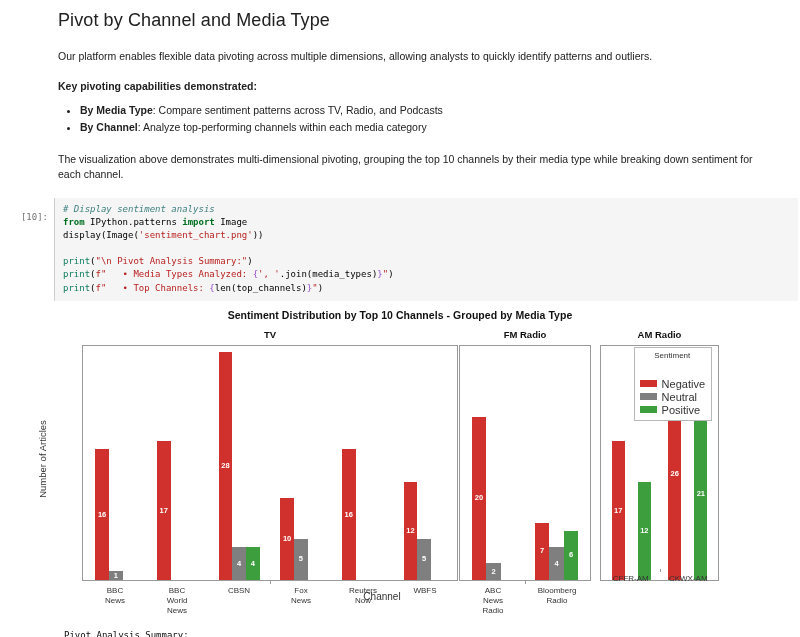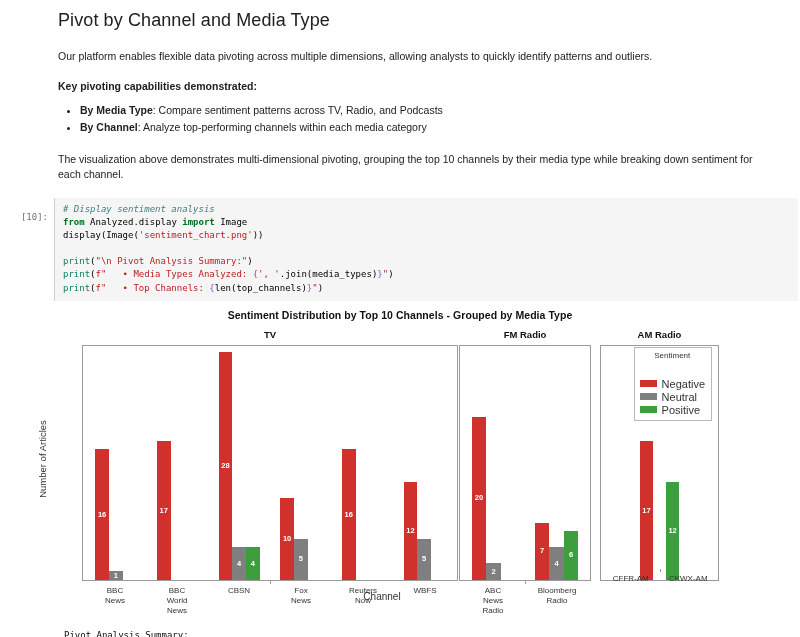--- a/index.html
+++ b/index.html
@@ -159,21 +159,21 @@
   <ul class="md-list">
     <li><b>By Media Type</b><span>: Compare sentiment patterns across TV, Radio, and Podcasts</span></li>
     <li><b>By Channel</b><span>: Analyze top-performing channels within each media category</span></li>
   </ul>
   <p class="md-p">The visualization above demonstrates multi-dimensional pivoting, grouping the top 10 channels by their media type while breaking down sentiment for each channel.</p>
 </div>
 
 <div class="cell">
   <div class="prompt">[10]:</div>
   <div class="code-box" id="code-box"><span class="c-com"># Display sentiment analysis</span>
-<span class="c-kw">from</span><span class="c-pl"> Analyzed.display </span><span class="c-kw">import</span><span class="c-pl"> Image</span>
+<span class="c-kw">from</span><span class="c-pl"> IPython.patterns </span><span class="c-kw">import</span><span class="c-pl"> Image</span>
 <span class="c-pl">display(Image(</span><span class="c-str">'sentiment_chart.png'</span><span class="c-pl">))</span>
 <span class="c-pl"> </span>
 <span class="c-fn">print</span><span class="c-pl">(</span><span class="c-str">"\n Pivot Analysis Summary:"</span><span class="c-pl">)</span>
 <span class="c-fn">print</span><span class="c-pl">(</span><span class="c-str">f"   • Media Types Analyzed: </span><span class="c-bi">{</span><span class="c-str">', '</span><span class="c-pl">.join(media_types)</span><span class="c-bi">}</span><span class="c-str">"</span><span class="c-pl">)</span>
 <span class="c-fn">print</span><span class="c-pl">(</span><span class="c-str">f"   • Top Channels: </span><span class="c-bi">{</span><span class="c-pl">len(top_channels)</span><span class="c-bi">}</span><span class="c-str">"</span><span class="c-pl">)</span></div>
 </div>
 
 <div class="fig">
   <div class="fig-title">Sentiment Distribution by Top 10 Channels - Grouped by Media Type</div>
   <div class="ylabel">Number of Articles</div>
@@ -283,20 +283,29 @@
           <div class="bars">
             <div class="grp" style="width: 59.5px;">
               <div class="bar neg" title="CFFR-AM · Negative · 17" style="width: 13.09px; height: 138.345px;">
                 <span>17</span>
               </div>
               <div class="bar neu v0" title="CFFR-AM · Neutral · 0" style="width: 13.09px; height: 0px;"></div>
               <div class="bar pos" title="CFFR-AM · Positive · 12" style="width: 13.09px; height: 97.6552px;">
                 <span>12</span>
               </div>
             </div>
+            <div class="grp" style="width: 59.5px;">
+              <div class="bar neg" title="CKWX-AM · Negative · 26" style="width: 13.09px; height: 211.586px;">
+                <span>26</span>
+              </div>
+              <div class="bar neu v0" title="CKWX-AM · Neutral · 0" style="width: 13.09px; height: 0px;"></div>
+              <div class="bar pos" title="CKWX-AM · Positive · 21" style="width: 13.09px; height: 170.897px;">
+                <span>21</span>
+              </div>
+            </div>
           </div>
         </div>
         <div class="ticks" style="top: 224px; justify-content: space-between;">
           <div class="tick" style="width: 59.5px;">CFFR-AM<div class="tickmark" style="left: 50%;"></div></div>
           <div class="tick" style="width: 59.5px;">CKWX-AM<div class="tickmark" style="left: 50%;"></div></div>
         </div>
       </div>
     </div>
   <div class="legend">
     <div class="legend-title">Sentiment</div>

